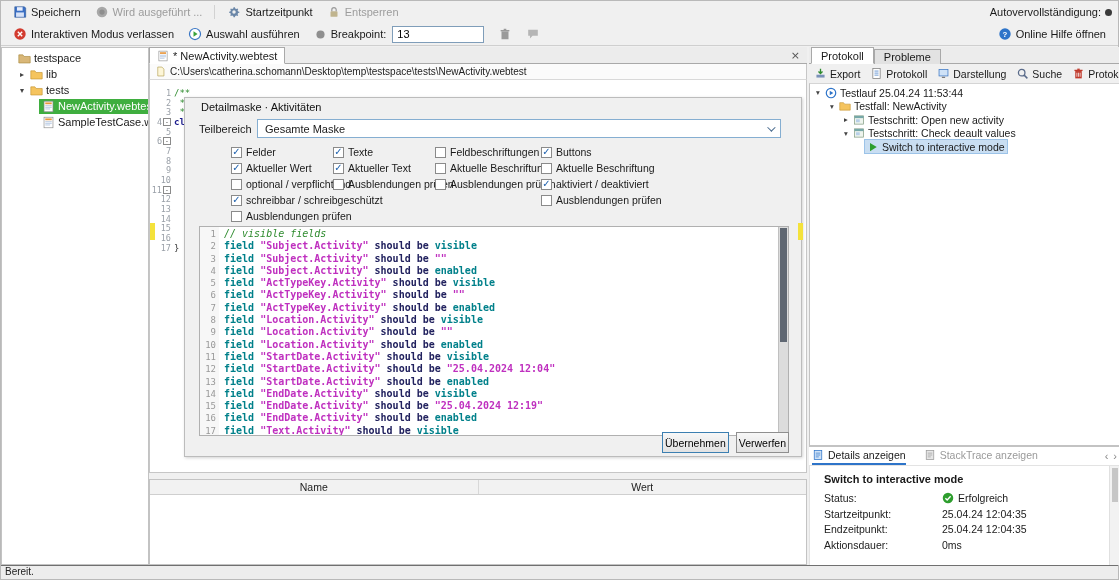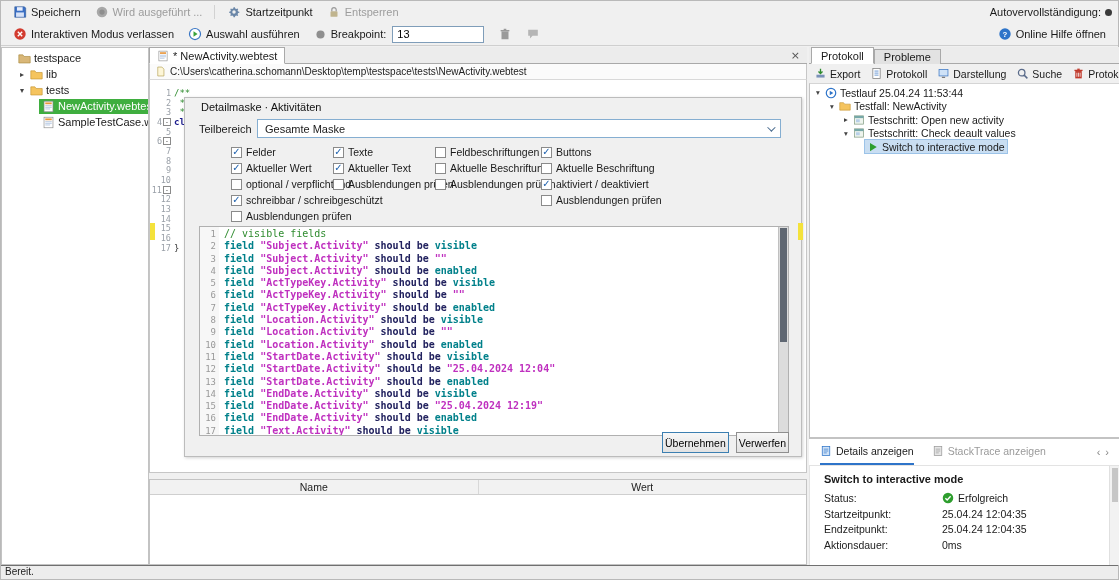--- a/index.html
+++ b/index.html
@@ -78,21 +78,21 @@
     align-items:center;justify-content:center;font-size:10px;line-height:10px;color:#2163ae;
     font-weight:bold;flex:none;font-family:"DejaVu Sans",sans-serif}
   .inner-editor{position:absolute;left:14px;right:12px;top:128px;height:210px;background:#fff;
     border:1px solid #b0b0b0;display:flex;overflow:hidden}
   .inner-gutter{width:19px;background:#f7f7f7;color:#999;font:9px "DejaVu Sans Mono",monospace;
     text-align:right;padding:1px 3px 0 0;flex:none}
   .ig-num{height:12.3px;line-height:12.3px}
   .inner-code{flex:1;overflow:hidden;padding:1px 0 0 5px;font-family:"DejaVu Sans Mono",monospace;
     font-size:10px;white-space:pre}
   .icode-line{height:12.3px;line-height:12.3px}
-  .c-com{color:#2e8b2e;}
+  .c-com{color:#2e8b2e;font-style:italic}
   .c-kw{color:#00808a;font-weight:bold}
   .c-str{color:#bf30bf;font-weight:bold}
   .c-op{color:#21215e;font-weight:bold}
   .c-val{color:#00808a;font-weight:bold}
   .inner-scrollbar{width:10px;background:#dcdcdc;border-left:1px solid #c0c0c0;position:relative;flex:none}
   .inner-thumb{position:absolute;left:1px;right:1px;top:1px;height:55%;background:#5f6772}
   .form-buttons{position:absolute;right:12px;bottom:3px;display:flex;gap:7px}
   .btn{height:21px;padding:0 2px;font-size:10.5px;font-family:Liberation Sans, sans-serif;
     background:linear-gradient(#f7f7f7,#e2e2e2);border:1px solid #8f8f8f;cursor:default}
   .btn.primary{border-color:#3c7fb1}
@@ -116,22 +116,22 @@
   .rp-toolbar{height:19px;background:#f0f0f0;display:flex;align-items:center;gap:5px;
     padding:0 5px;flex:none;font-size:10.5px}
   .rp-btn{display:flex;align-items:center;gap:3px;white-space:nowrap;cursor:default}
   .rp-sep{width:1px;height:13px;background:#cfcfcf}
   .rp-tree{flex:1;background:#fff;border:1px solid #c3c3c3;border-top:1px solid #d5d5d5;
     overflow:hidden;padding-top:2px}
   .ltree-row{display:flex;align-items:center;height:13.5px;font-size:10.5px;cursor:default}
   .ltree-row .expander{font-size:7.5px;width:10px}
   .ltree-row .node{height:13px;gap:3px;padding:0 2px}
 
-  .dt-tabbar{height:28px;background:#fff;border-top:1px solid #c3c3c3;border-bottom:1px solid #e3e3e3;
-    display:flex;align-items:center;padding:0 11px;gap:18px;flex:none}
+  .dt-tabbar{height:20px;background:#fff;border-top:1px solid #c3c3c3;border-bottom:1px solid #e3e3e3;
+    display:flex;align-items:center;padding:0 3px;gap:18px;flex:none}
   .dt-tab{display:flex;align-items:center;gap:4px;height:100%;font-size:10.5px;
     border-bottom:2px solid transparent;cursor:default}
   .dt-tab.active{border-bottom-color:#2e74c9}
   .dt-tab.inactive{color:#9a9a9a}
   .dt-nav{margin-left:auto;color:#888;display:flex;gap:5px;font-size:11px}
   .dt-content{position:relative;background:#fff;height:99px;padding:7px 14px 0 14px;
     font-size:10.5px;flex:none;border-left:1px solid #e3e3e3}
   .dt-title{font-weight:bold;font-size:11px;margin-bottom:7px}
   .dt-row{display:flex;align-items:flex-start;margin-bottom:3.5px}
   .dt-label{width:118px;color:#222;flex:none}

